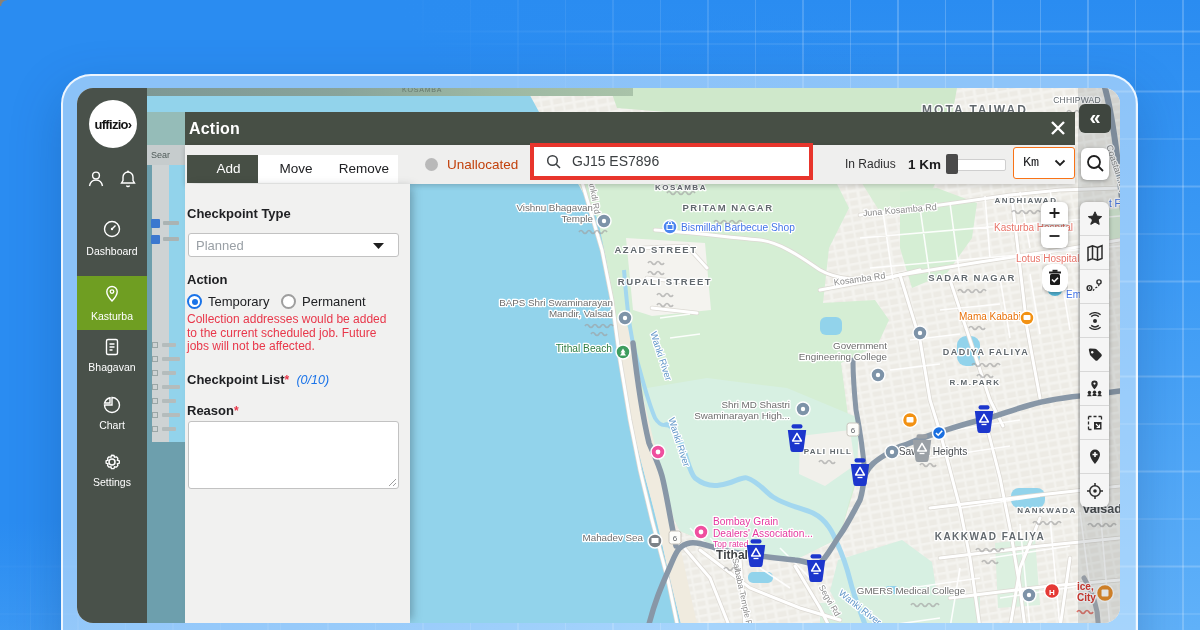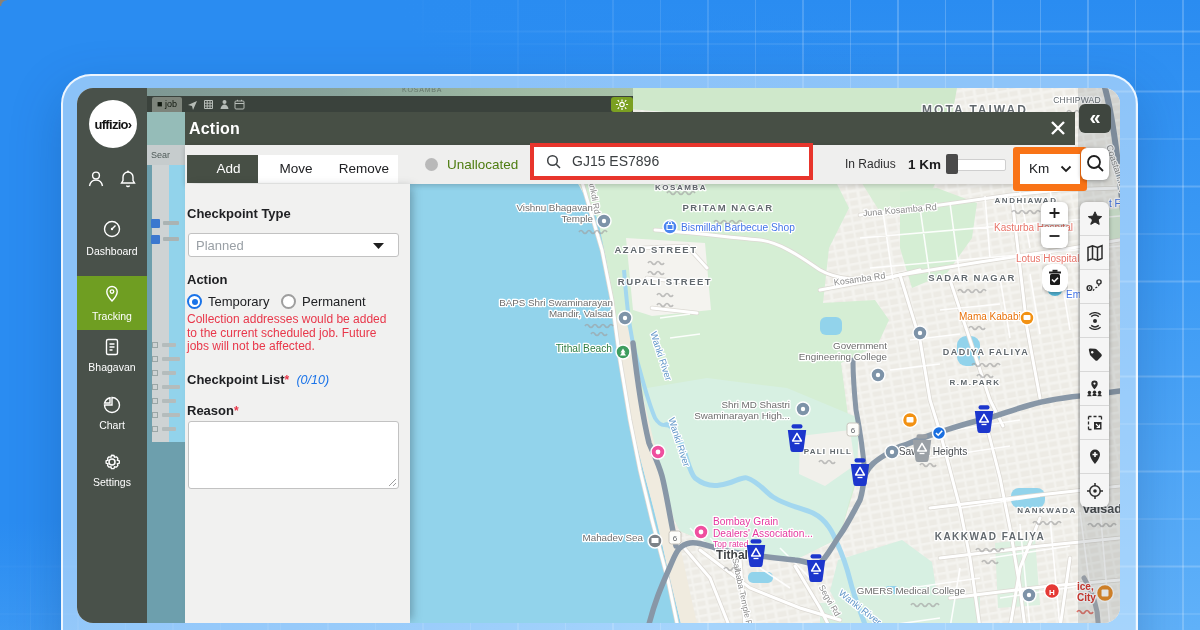--- a/index.html
+++ b/index.html
@@ -366,66 +366,41 @@
       <circle cx="10" cy="10" r="7.5" fill="none" stroke="#fff" stroke-width="1.4"></circle>
       <path d="M10 10l3.5-3.5" stroke="#fff" stroke-width="1.4"></path>
         <circle cx="10" cy="10" r="1.2" fill="#fff"></circle>
     </svg>
     <div class="side-label" style="top:157px">Dashboard</div>
     <div class="abs" style="left:0;top:188px;width:70px;height:54px;background:#6f9e22;"></div>
     <svg class="side-ico" style="top:196px" width="20" height="20" viewBox="0 0 20 20">
       <path d="M10 2.5a5.2 5.2 0 0 1 5.2 5.2c0 3.8-5.2 9.3-5.2 9.3S4.8 11.5 4.8 7.7A5.2 5.2 0 0 1 10 2.5z" fill="none" stroke="#fff" stroke-width="1.4"></path>
       <circle cx="10" cy="7.6" r="1.8" fill="none" stroke="#fff" stroke-width="1.3"></circle>
     </svg>
-    <div class="side-label" style="top:222px">Tracking</div>
+    <div class="side-label" style="top:222px">Kasturba</div>
     <svg class="side-ico" style="top:249px" width="20" height="20" viewBox="0 0 20 20">
       <rect x="4.5" y="2.5" width="11" height="15" rx="1.5" fill="none" stroke="#fff" stroke-width="1.4"></rect>
       <path d="M7.5 7h5M7.5 10h5M7.5 13h3" stroke="#fff" stroke-width="1.3"></path>
     </svg>
     <div class="side-label" style="top:273px">Bhagavan</div>
     <svg class="side-ico" style="top:307px" width="20" height="20" viewBox="0 0 20 20">
       <path d="M10 2.5a7.5 7.5 0 1 1-7.5 7.5H10z" fill="none" stroke="#fff" stroke-width="1.4"></path>
       <path d="M8 8V2.8A7.5 7.5 0 0 0 2.6 8z" fill="none" stroke="#fff" stroke-width="1.4"></path>
     </svg>
     <div class="side-label" style="top:331px">Chart</div>
     <svg class="side-ico" style="top:364px" width="20" height="20" viewBox="0 0 20 20">
       <circle cx="10" cy="10" r="3" fill="none" stroke="#fff" stroke-width="1.5"></circle>
       <path d="M10 3.2a6.8 6.8 0 0 1 2 .3l.5 1.8 1.9-.4a6.8 6.8 0 0 1 1.4 1.4l-.4 1.9 1.8.5a6.8 6.8 0 0 1 0 2.6l-1.8.5.4 1.9a6.8 6.8 0 0 1-1.4 1.4l-1.9-.4-.5 1.8a6.8 6.8 0 0 1-2.6 0l-.5-1.8-1.9.4a6.8 6.8 0 0 1-1.4-1.4l.4-1.9-1.8-.5a6.8 6.8 0 0 1 0-2.6l1.8-.5-.4-1.9a6.8 6.8 0 0 1 1.4-1.4l1.9.4.5-1.8a6.8 6.8 0 0 1 .6-.1z" fill="none" stroke="#fff" stroke-width="1.4"></path>
     </svg>
     <div class="side-label" style="top:388px">Settings</div>
   </div>
 
   <div class="dimstrip">
       <span style="position:absolute;left:255px;top:-2px;font-size:7px;color:#5a6a60;letter-spacing:0.8px;opacity:.8;">KOSAMBA</span>
     </div>
-  <div class="toolbar">
-    <div class="jobtab">■ job</div>
-    <svg class="tbico" style="left:40px" viewBox="0 0 11 11">
-        <path d="M1 6l9-4-4 9-1-4z" fill="#cdd2cd"></path>
-      </svg>
-    <svg class="tbico" style="left:56px" viewBox="0 0 11 11">
-        <path d="M1.5 1.5h8v8h-8zM4.2 1.5v8M7 1.5v8M1.5 4.2h8M1.5 7h8" stroke="#cdd2cd" fill="none"></path>
-      </svg>
-    <svg class="tbico" style="left:72px" viewBox="0 0 11 11">
-        <circle cx="5.5" cy="3" r="2" fill="#cdd2cd"></circle>
-        <path d="M1.5 10c.5-3 2-4.5 4-4.5s3.5 1.5 4 4.5z" fill="#cdd2cd"></path>
-      </svg>
-    <svg class="tbico" style="left:87px" viewBox="0 0 11 11">
-        <rect x="1" y="2" width="9" height="8" rx="1" fill="none" stroke="#cdd2cd"></rect>
-        <path d="M1 4.5h9M3.5 2v-1.2M7.5 2v-1.2" stroke="#cdd2cd"></path>
-      </svg>
-    <div class="gear">
-      <svg width="22" height="15" viewBox="0 0 22 15">
-          <g fill="#fff">
-            <circle cx="11" cy="7.5" r="2.2" fill="none" stroke="#fff" stroke-width="1.2"></circle>
-      <path d="M11 2.6v2M11 10.9v2M6.9 7.5h-2M17.1 7.5h-2M8.1 4.6l-1.4-1.4M15.3 11.8l-1.4-1.4M13.9 4.6l1.4-1.4M6.7 11.8l1.4-1.4" stroke="#fff" stroke-width="1.2"></path>
-          </g>
-        </svg>
-    </div>
-  </div>
 
   <div class="sliver">
     <div class="teal1"></div>
       <div class="abs" style="left:0;top:33px;width:5px;height:297px;background:#6d9fad;"></div>
     <div class="searrow">Sear</div>
     <div class="chk" style="top:107px"></div>
       <div class="dash" style="top:109px"></div>
     <div class="chk" style="top:123px"></div>
       <div class="dash" style="top:125px"></div>
 <div class="abs" style="left:5px;top:230px;width:6px;height:6px;border:1px solid #9aa6a6;box-sizing:border-box;"></div>
@@ -450,27 +425,27 @@
     <svg class="abs" style="left:864px;top:7px" width="18" height="18" viewBox="0 0 18 18">
       <path d="M3 3l12 12M15 3L3 15" stroke="#fff" stroke-width="2.4"></path>
     </svg>
   </div>
   <div class="tabrow">
     <div class="tab dark" style="left:2px;width:83px;">Add</div>
     <div class="tab light" style="left:73px;width:76px;">Move</div>
     <div class="tab light" style="left:145px;width:68px;">Remove</div>
 
     <div class="abs" style="left:240px;top:13px;width:13px;height:13px;border-radius:50%;background:#b9b9b9;"></div>
-    <div class="abs" style="left:262px;top:12px;font-size:13.5px;color:#4d7c0f;">Unallocated</div>
+    <div class="abs" style="left:262px;top:12px;font-size:13.5px;color:#c2410c;">Unallocated</div>
 
     <div class="abs" style="left:660px;top:12px;font-size:12px;color:#2f2f31;">In Radius</div>
     <div class="abs" style="left:723px;top:12px;font-size:13.5px;font-weight:700;color:#1c1c1e;">1 Km</div>
     <div class="abs" style="left:761px;top:14px;width:58px;height:10px;background:#fff;border:1px solid #cfcfcf;border-radius:2px;"></div>
     <div class="abs" style="left:761px;top:9px;width:12px;height:20px;background:#4a4a4a;border-radius:2px;"></div>
-    <div class="abs" style="left:828px;top:2px;width:60px;height:30px;background:#fff;border:7px solid #f97316;border-radius:3px;">
+    <div class="abs" style="left:828px;top:2px;width:60px;height:30px;background:#fff;border:1px solid #f97316;border-radius:3px;font-family:Liberation Mono, monospace;">
       <span style="position:absolute;left:9px;top:7px;font-size:13.5px;color:#202124;">Km</span>
       <svg style="position:absolute;left:40px;top:11px" width="12" height="8" viewBox="0 0 12 8">
           <path d="M1.5 1.5L6 6l4.5-4.5" stroke="#1f1f1f" stroke-width="1.8" fill="none"></path>
         </svg>
     </div>
   </div>
 
   <div class="abs" style="left:453px;top:55px;width:283px;height:37px;border:4px solid #e8352c;z-index:34;background:#fff;box-sizing:border-box;">
     <svg style="position:absolute;left:12px;top:7px" width="16" height="16" viewBox="0 0 16 16">
       <circle cx="6.5" cy="6.5" r="4.8" fill="none" stroke="#3c4043" stroke-width="1.5"></circle>

